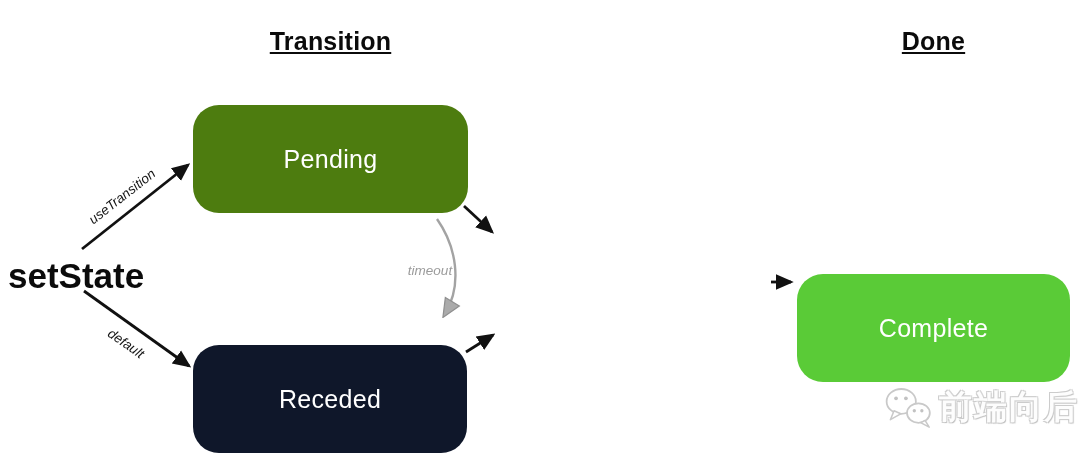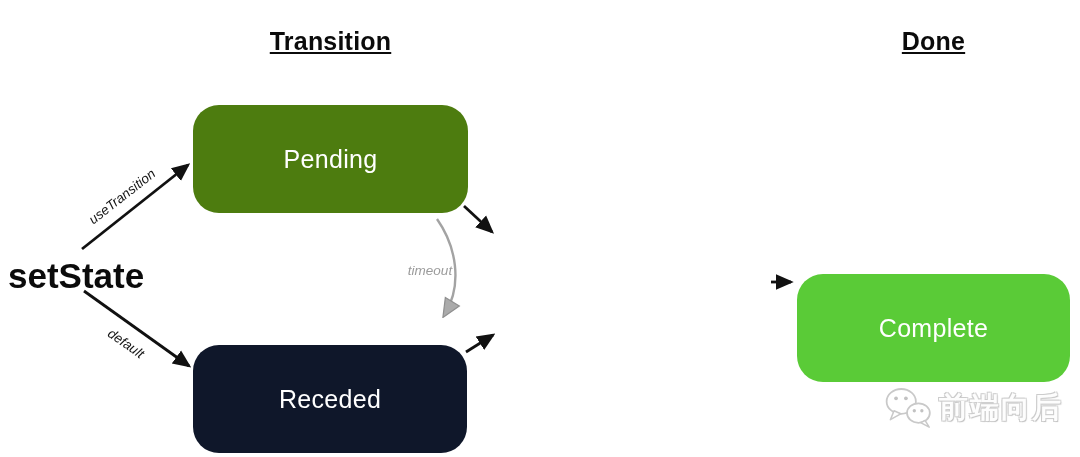--- a/index.html
+++ b/index.html
@@ -39,21 +39,21 @@
     text-align:center;white-space:nowrap;
   }
   .lbl-usetransition{left:70px;top:189px;width:104px;transform:rotate(-38deg);}
   .lbl-default{left:96px;top:336px;width:60px;transform:rotate(35deg);}
   .lbl-timeout{left:399px;top:263px;width:62px;color:#9b9b9b;}
   .watermark{
     position:absolute;left:884px;top:386px;height:42px;
     display:flex;align-items:center;gap:5px;
   }
   .wm-text{
-    font-size:29px;letter-spacing:2px;line-height:42px;
+    font-size:33px;letter-spacing:2px;line-height:42px;
     color:#fdfdfd;
     text-shadow:-1px -1px 0 #cccccc,1px -1px 0 #d6d6d6,-1px 1px 0 #cfcfcf,1px 1px 1px #bdbdbd;
     font-weight:bold;
   }
 </style>
 </head>
 <body>
 
 <div class="canvas">
 

